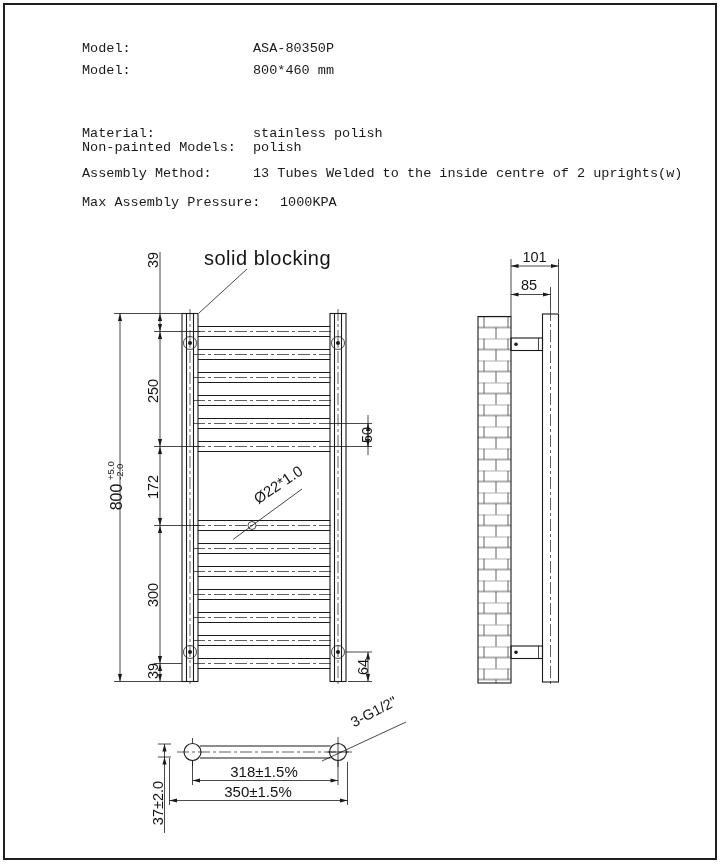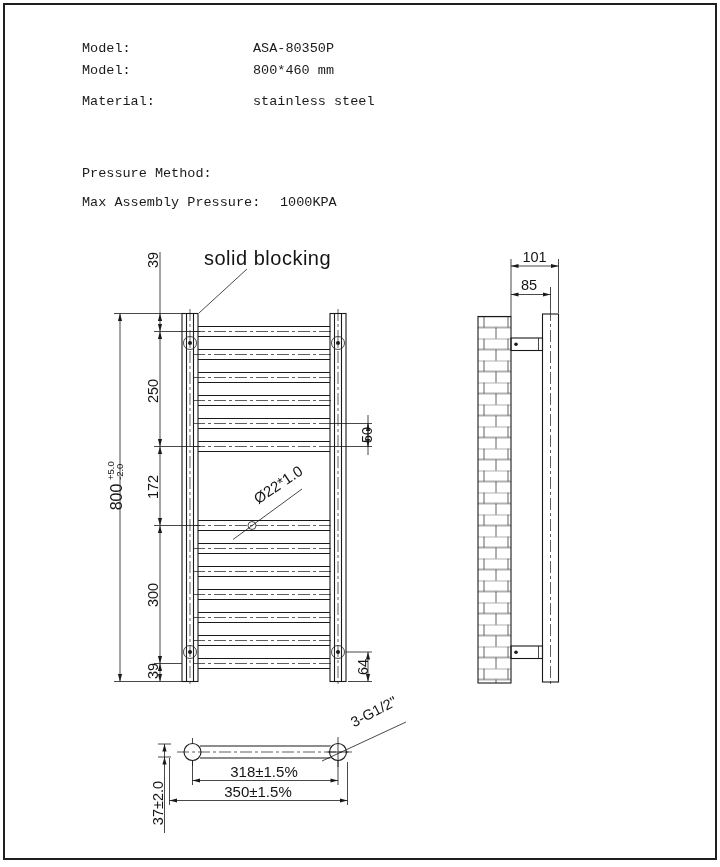--- a/index.html
+++ b/index.html
@@ -31,26 +31,31 @@
 
   <div class="specs">
     <div class="spec-row" style="top:41px">
       <span class="sl">Model:</span>
       <span class="sv">ASA-80350P</span>
     </div>
     <div class="spec-row" style="top:63px">
       <span class="sl">Model:</span>
       <span class="sv">800*460 mm</span>
     </div>
-    <div class="spec-row" style="top:94px">
+    <div class="spec-row" style="top:126px">
       <span class="sl">Material:</span>
-      <span class="sv">stainless steel</span>
+      <span class="sv">stainless polish</span>
+    </div>
+    <div class="spec-row" style="top:140px">
+      <span class="sl">Non-painted Models:</span>
+      <span class="sv">polish</span>
     </div>
     <div class="spec-row" style="top:166px">
-      <span class="sl">Pressure Method:</span>
+      <span class="sl">Assembly Method:</span>
+      <span class="sv">13 Tubes Welded to the inside centre of 2 uprights(w)</span>
     </div>
     <div class="spec-row" style="top:195px">
       <span class="sl">Max Assembly Pressure:</span>
       <span class="sv" style="left:280px">1000KPA</span>
     </div>
   </div>
 
   <svg class="drawing" width="720" height="867" viewBox="0 0 720 867">
     <defs>
       <marker id="arr" viewBox="0 0 10 10" refX="9.4" refY="5" markerWidth="10" markerHeight="10" orient="auto-start-reverse">

